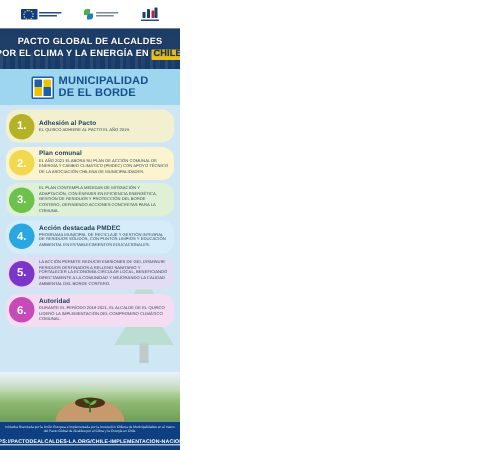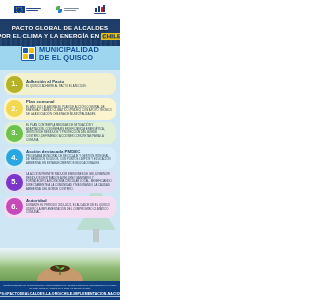--- a/index.html
+++ b/index.html
@@ -102,21 +102,21 @@
     color: #13355f;
     padding: 0.5px 1.5px;
     border-radius: 0.5px;
   }
 
   
   .muni {
     flex: 0 0 auto;
     height: 24px;
     background: #9fd6ef;
-    display: flex; align-items: flex-start; justify-content: center;
+    display: flex; align-items: center; justify-content: center;
     gap: 3px;
     padding: 0 6px;
   }
   .crest {
     width: 15px; height: 15px;
     background: #ffffff;
     border: 1px solid #1b5fa8;
     border-radius: 1px;
     display: grid;
     grid-template-columns: 1fr 1fr;
@@ -312,21 +312,21 @@
 
   <div class="muni">
     <span class="crest">
       <i class="q1"></i>
         <i class="q2"></i>
         <i class="q3"></i>
         <i class="q4"></i>
     </span>
     <span class="muni-name">
       <span class="muni-l1">MUNICIPALIDAD</span>
-      <span class="muni-l2">DE EL QUISCO</span>
+      <span class="muni-l2">DE EL BORDE</span>
     </span>
   </div>
 
   <div class="steps">
 
     <svg class="watermark" viewBox="0 0 56 62">
       <path d="M28 4 L44 26 L34 26 L48 48 L8 48 L22 26 L12 26 Z" fill="#7cc05a"></path>
       <rect x="25" y="47" width="6" height="13" fill="#8a6a3a"></rect>
     </svg>
 

